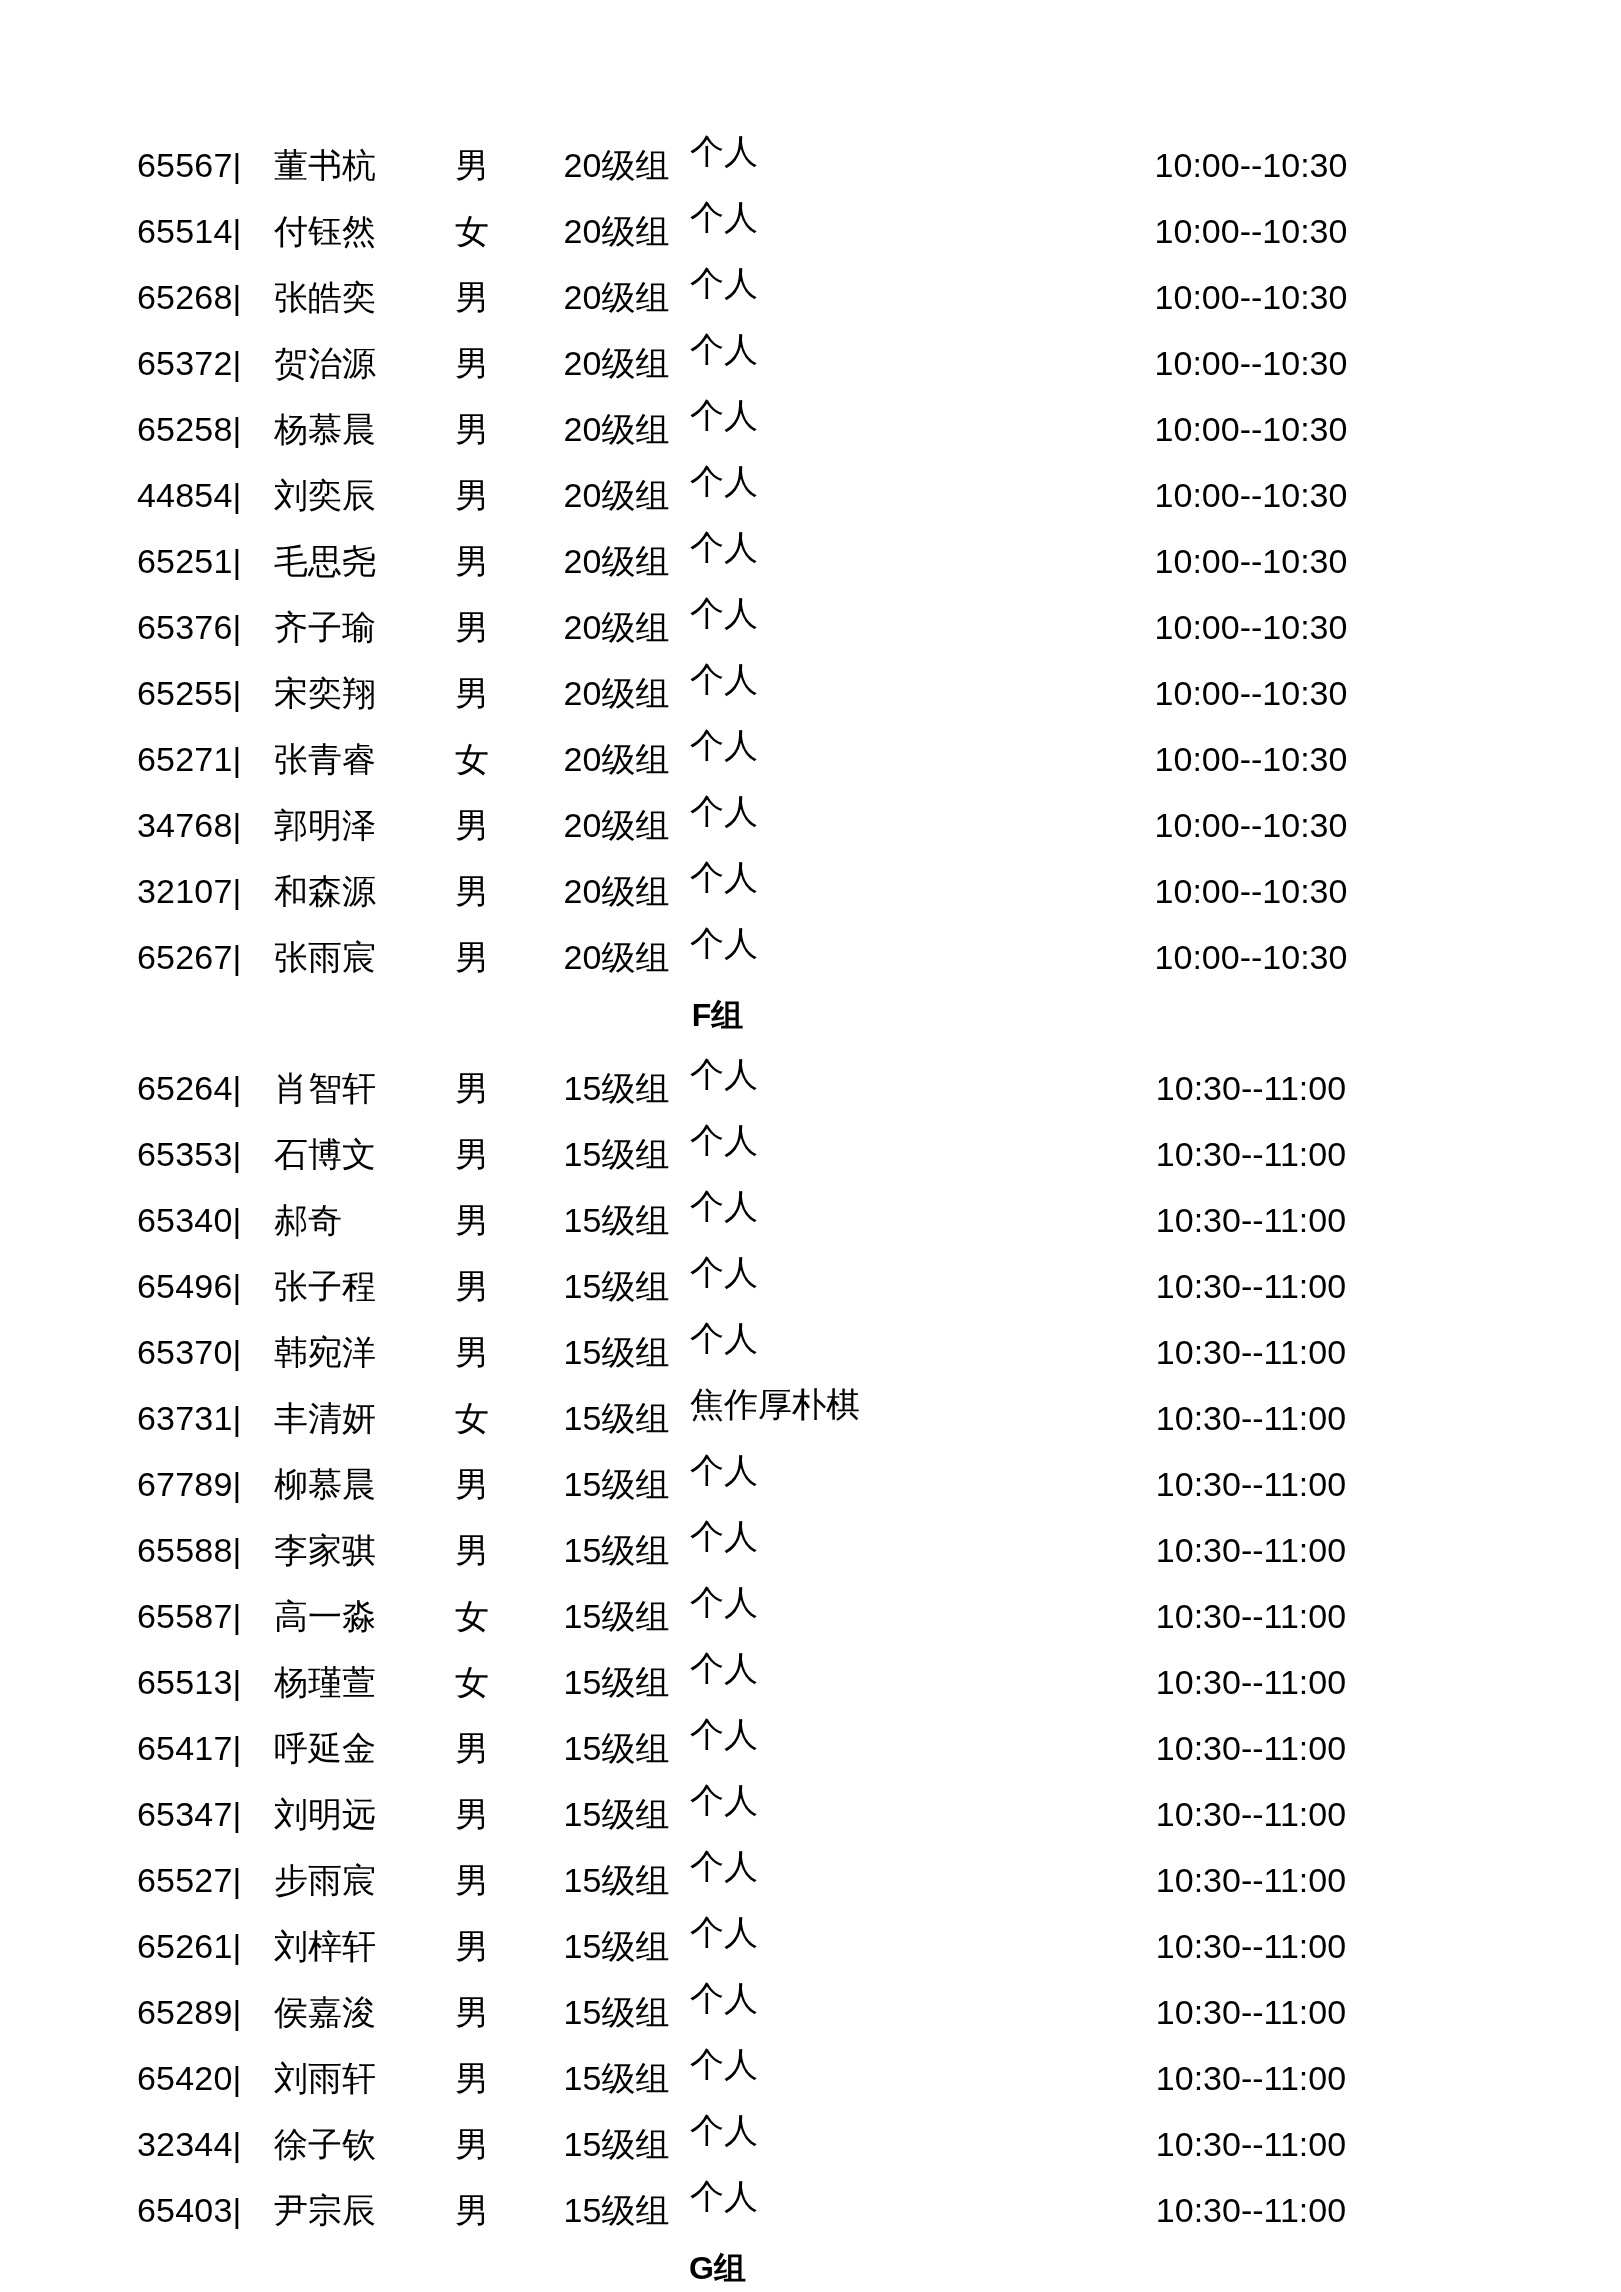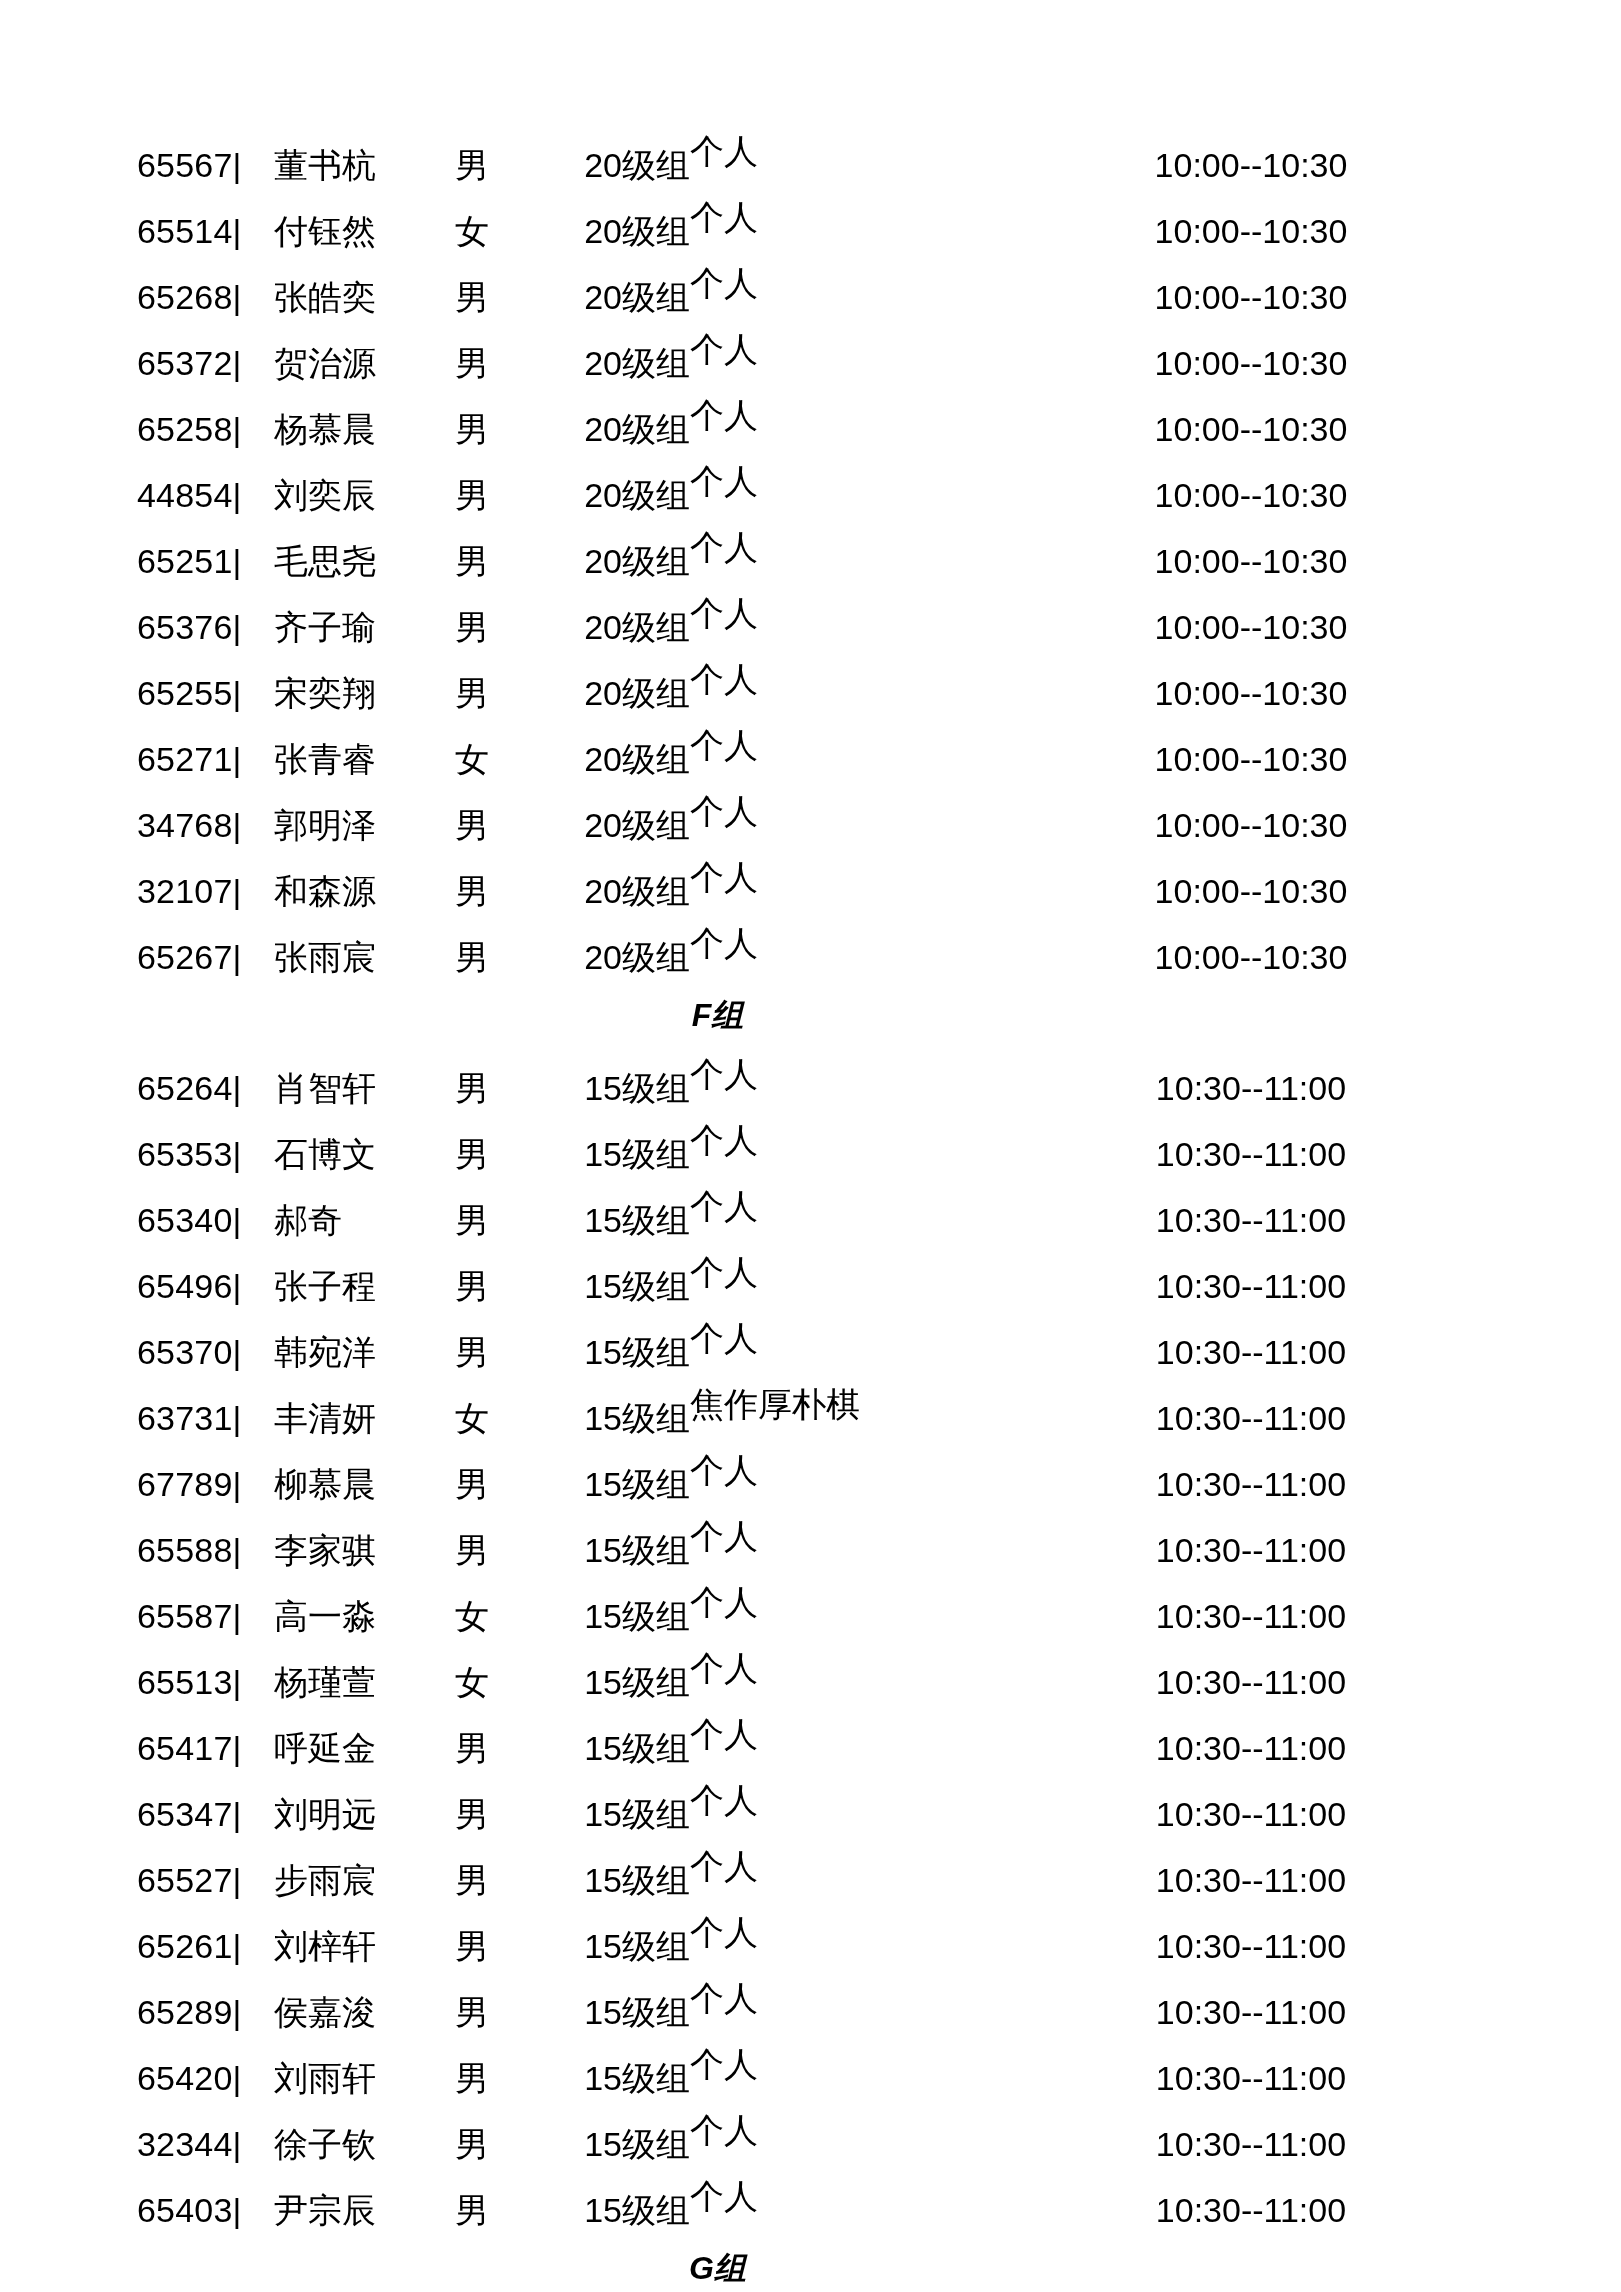--- a/index.html
+++ b/index.html
@@ -42,37 +42,36 @@
     width: 181px;
     text-align: left;
     margin-left: 39px;
   }
   .col-gender {
     width: 88px;
     text-align: left;
   }
   .col-level {
     width: 147px;
-    text-align: right;
+    text-align: center;
   }
   .col-kind {
     width: 191px;
     text-align: left;
     overflow: hidden;
   }
   .col-time {
     text-align: center;
   }
   .group-row td {
     text-align: center;
     font-weight: bold;
     font-size: 32px;
     line-height: 65px;
     padding-right: 186px !important;
-    font-style: italic;
   }
   .name-cell {
     display: inline-block;
     min-width: 147px;
   }
   .kind-cell {
     display: inline-block;
     max-width: 186px;
     overflow: hidden;
     white-space: nowrap;

